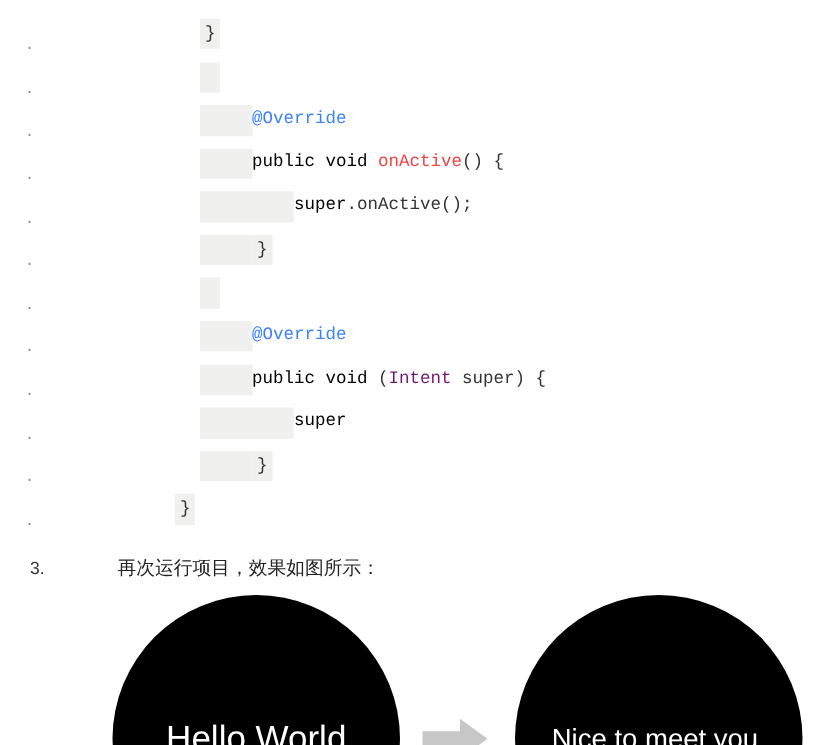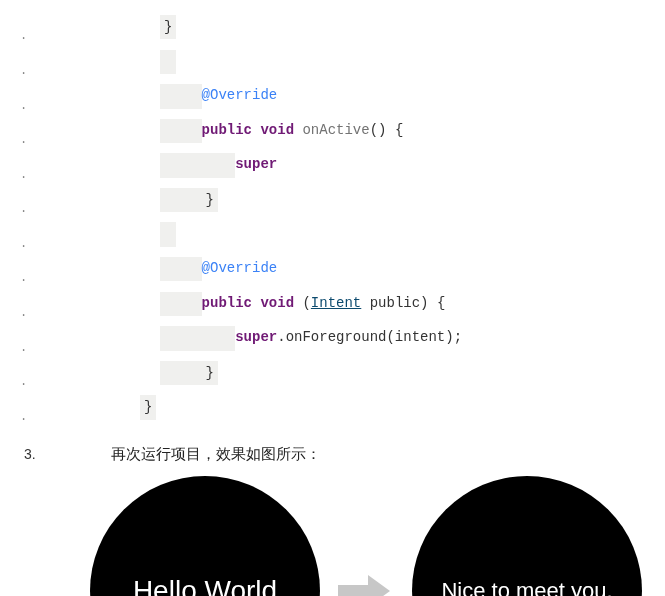--- a/index.html
+++ b/index.html
@@ -33,42 +33,42 @@
     white-space: pre;
   }
   .indent-spacer {
     display: inline-block;
   }
   .hl-bg {
     background: #f0f0ee;
     padding: 1px 4px;
   }
   .kw-annotation { color: #3b82f6; }
-  .kw-keyword { color: #701a75; font-weight: bold; }
-  .kw-class { color: #0c4a6e; text-decoration: underline; }
-  .kw-method { color: #737373; }
+  .kw-keyword { color: #000000; }
+  .kw-class { color: #701a75; }
+  .kw-method { color: #ef4444; }
   .kw-punct { color: #333; }
 
   .step-row {
     display: flex;
     margin-top: 18px;
     margin-bottom: 12px;
     align-items: baseline;
   }
   .step-number {
     width: 40px;
     font-size: 14px;
     flex-shrink: 0;
     color: #333;
     padding-left: 4px;
   }
   .step-text {
     font-size: 15px;
     color: #222;
-    margin-left: 47px;
+    margin-left: 30px;
   }
 
   .figure-row {
     display: flex;
     align-items: center;
     justify-content: flex-start;
     gap: 18px;
     padding-left: 70px;
     margin-top: 8px;
   }
@@ -136,41 +136,41 @@
     <div class="code-line">
       <div class="line-marker">.</div>
       <div class="code-content"><span class="indent-spacer" style="width: 90px;"></span><span class="hl-bg">    </span><span class="kw-annotation">@Override</span></div>
     </div>
     <div class="code-line">
       <div class="line-marker">.</div>
       <div class="code-content"><span class="indent-spacer" style="width: 90px;"></span><span class="hl-bg">    </span><span class="kw-keyword">public</span><span class=""> </span><span class="kw-keyword">void</span><span class=""> </span><span class="kw-method">onActive</span><span class="kw-punct">() {</span></div>
     </div>
     <div class="code-line">
       <div class="line-marker">.</div>
-      <div class="code-content"><span class="indent-spacer" style="width: 90px;"></span><span class="hl-bg">        </span><span class="kw-keyword">super</span></div>
+      <div class="code-content"><span class="indent-spacer" style="width: 90px;"></span><span class="hl-bg">        </span><span class="kw-keyword">super</span><span class="kw-punct">.onActive();</span></div>
     </div>
     <div class="code-line">
       <div class="line-marker">.</div>
       <div class="code-content"><span class="indent-spacer" style="width: 90px;"></span><span class="hl-bg">    </span><span class="kw-punct hl-bg">}</span></div>
     </div>
     <div class="code-line">
       <div class="line-marker">.</div>
       <div class="code-content"><span class="indent-spacer" style="width: 90px;"></span><span class="kw-punct hl-bg"> </span></div>
     </div>
     <div class="code-line">
       <div class="line-marker">.</div>
       <div class="code-content"><span class="indent-spacer" style="width: 90px;"></span><span class="hl-bg">    </span><span class="kw-annotation">@Override</span></div>
     </div>
     <div class="code-line">
       <div class="line-marker">.</div>
-      <div class="code-content"><span class="indent-spacer" style="width: 90px;"></span><span class="hl-bg">    </span><span class="kw-keyword">public</span><span class=""> </span><span class="kw-keyword">void</span><span class=""> </span><span class="kw-punct">(</span><span class="kw-class">Intent</span><span class="kw-punct"> public) {</span></div>
+      <div class="code-content"><span class="indent-spacer" style="width: 90px;"></span><span class="hl-bg">    </span><span class="kw-keyword">public</span><span class=""> </span><span class="kw-keyword">void</span><span class=""> </span><span class="kw-punct">(</span><span class="kw-class">Intent</span><span class="kw-punct"> super) {</span></div>
     </div>
     <div class="code-line">
       <div class="line-marker">.</div>
-      <div class="code-content"><span class="indent-spacer" style="width: 90px;"></span><span class="hl-bg">        </span><span class="kw-keyword">super</span><span class="kw-punct">.onForeground(intent);</span></div>
+      <div class="code-content"><span class="indent-spacer" style="width: 90px;"></span><span class="hl-bg">        </span><span class="kw-keyword">super</span></div>
     </div>
     <div class="code-line">
       <div class="line-marker">.</div>
       <div class="code-content"><span class="indent-spacer" style="width: 90px;"></span><span class="hl-bg">    </span><span class="kw-punct hl-bg">}</span></div>
     </div>
     <div class="code-line">
       <div class="line-marker">.</div>
       <div class="code-content"><span class="indent-spacer" style="width: 70px;"></span><span class="kw-punct hl-bg">}</span></div>
     </div>
   </div>

